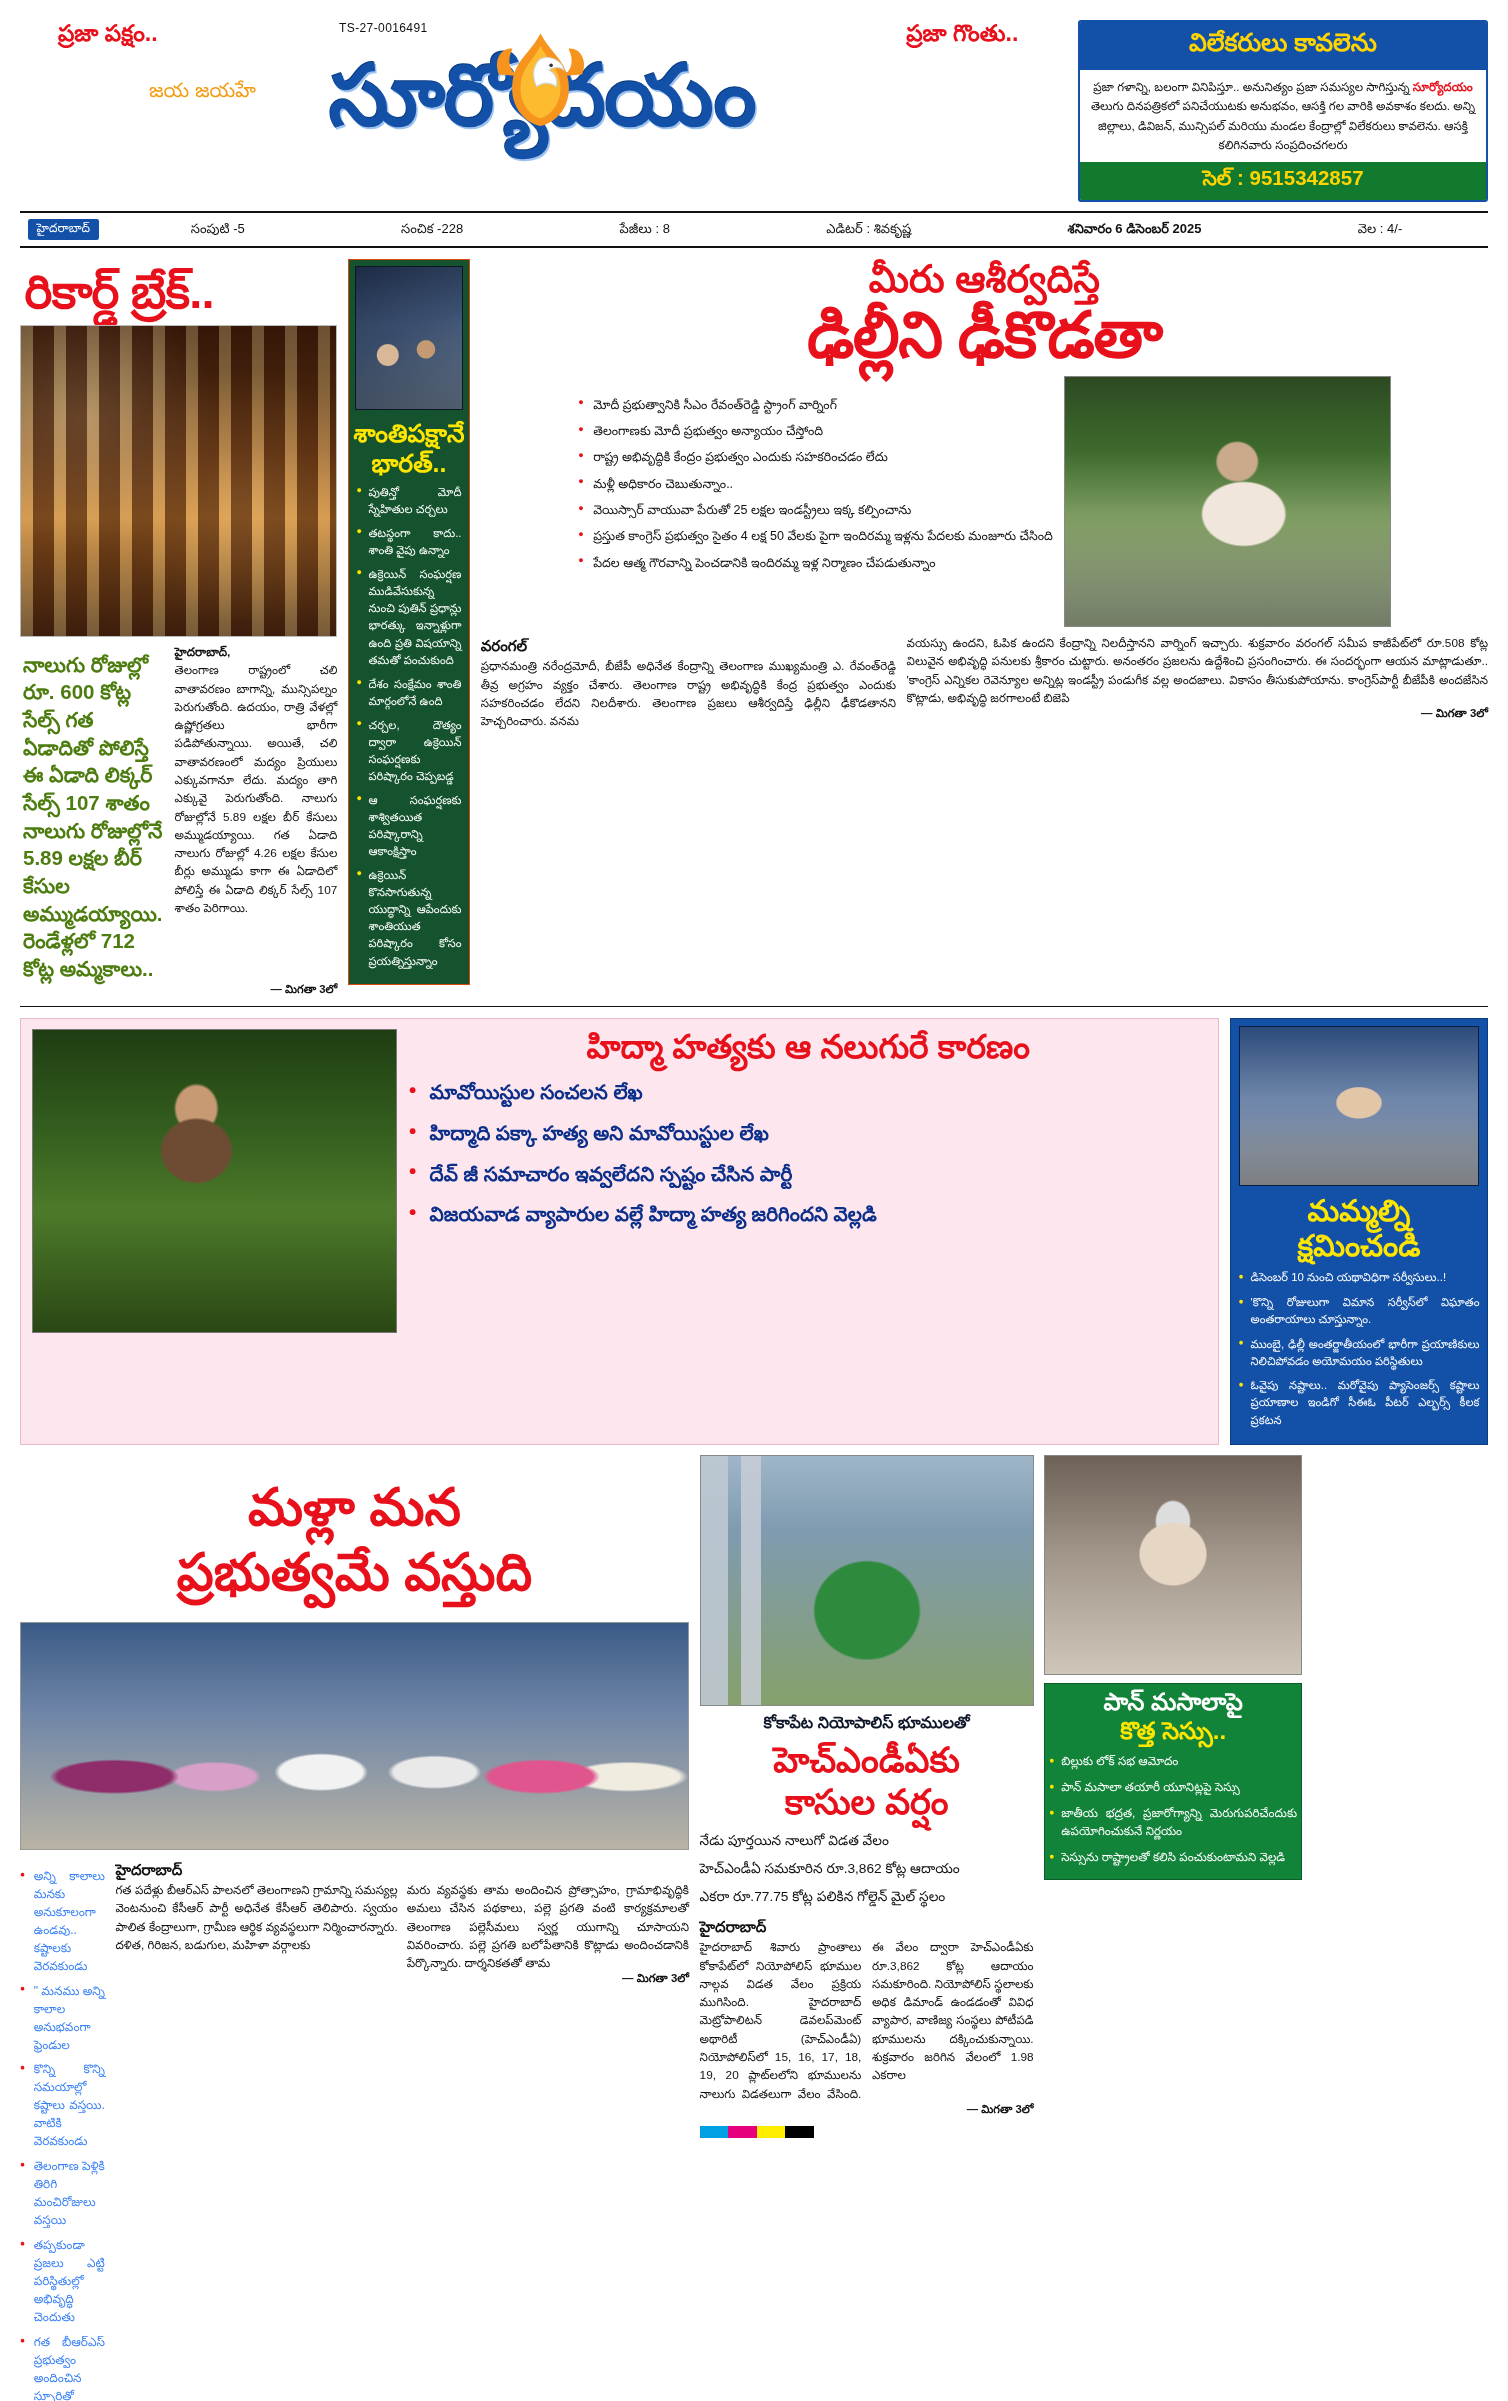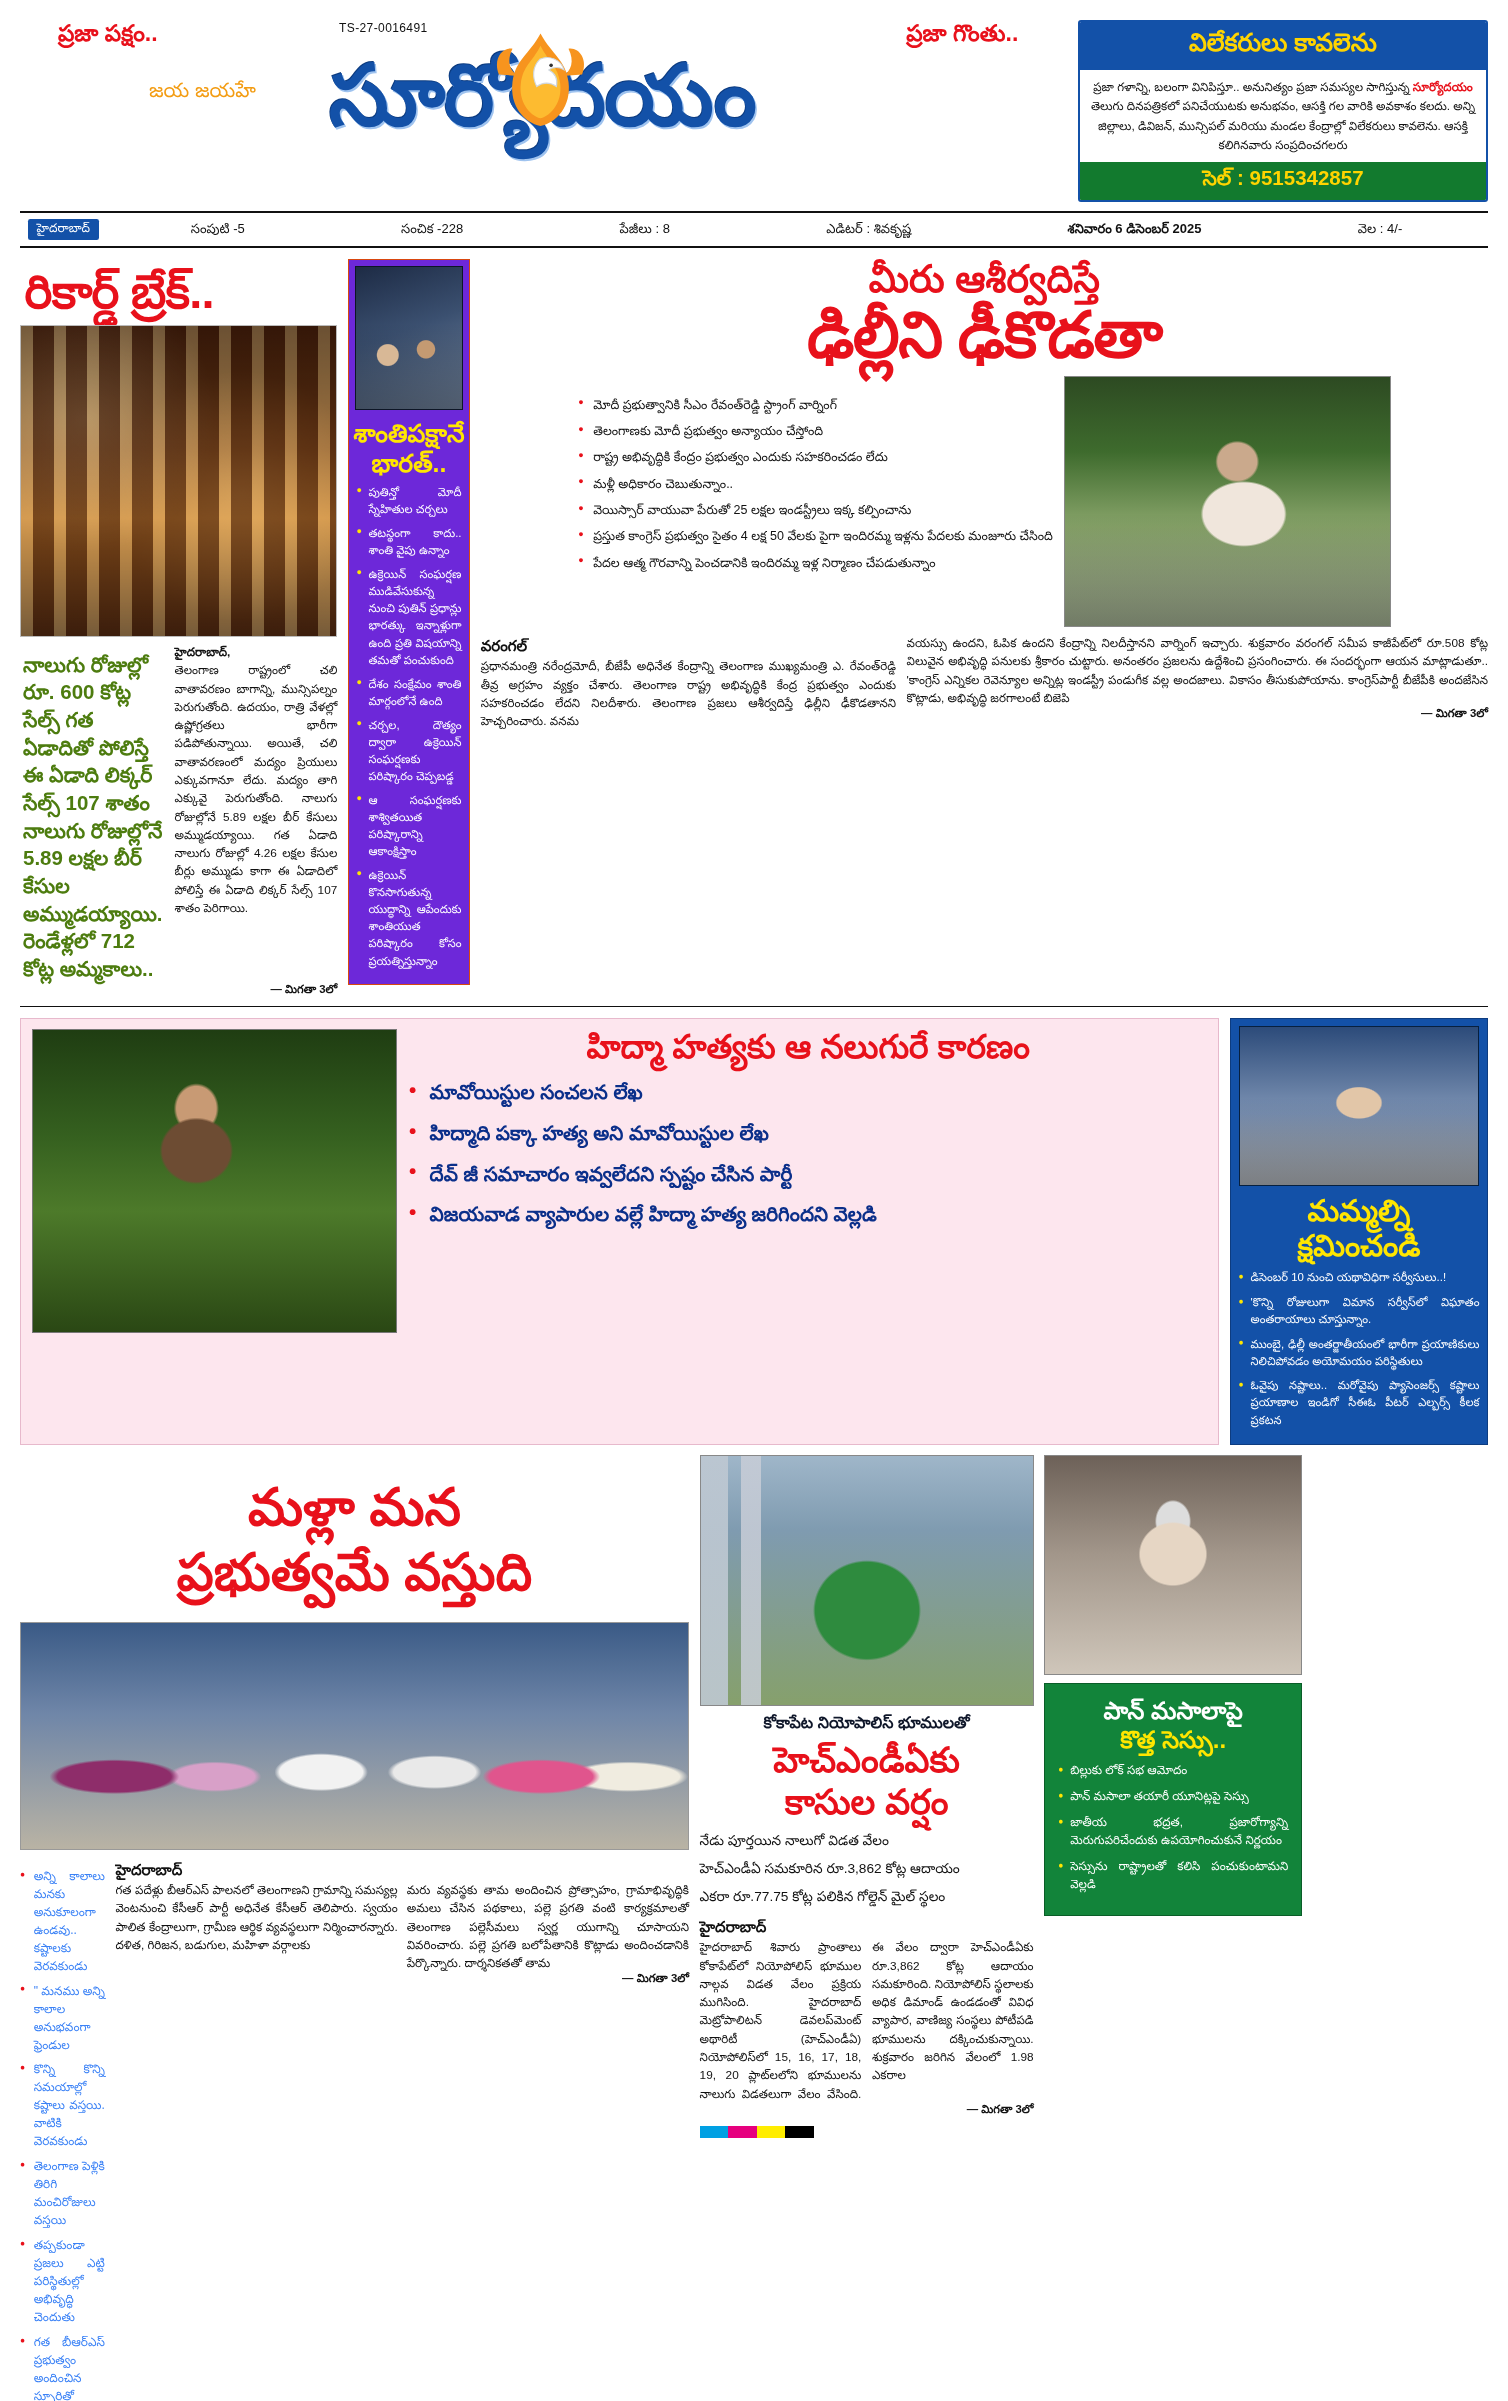--- a/index.html
+++ b/index.html
@@ -67,21 +67,21 @@
       radial-gradient(circle at 20% 30%, rgba(255,240,200,.35), transparent 40%),
       radial-gradient(circle at 70% 55%, rgba(255,200,120,.30), transparent 45%);
   }
   .lede { color: #4d7c0f; font-size: 20.5px; font-weight: bold; line-height: 1.35; padding: 7.6px 3px 0 3px; width: 228px; float: left; }
   .body-text { font-size: 11.8px; line-height: 1.55; color: #111; text-align: justify; }
   .two-sub { display: flex; gap: 9px; margin-top: 6px; }
   .byline { font-size: 11.4px; font-weight: bold; color: #111; }
 
   
   .c2 { width: 205px; }
-  .orange-box { background: #6d28d9; border: 1.5px solid #d9480f; padding: 0 0 7.6px 0; }
+  .orange-box { background: #14532d; border: 1.5px solid #d9480f; padding: 0 0 7.6px 0; }
   .ob-photo { height: 144px; margin: 6px; background:
      linear-gradient(160deg,#1d2b45 0%,#3b5070 45%,#7b8ea8 100%); position: relative; overflow: hidden; border: 0.8px solid #0d1626;}
   .ob-photo::after{content:"";position:absolute;inset:0;
     background:radial-gradient(circle at 30% 62%, #d8b896 9%, transparent 10%),
                radial-gradient(circle at 66% 58%, #c49a72 8%, transparent 9%),
                linear-gradient(0deg, rgba(0,0,0,.35), transparent 60%);}
   .ob-title { color: #ffe600; font-size: 25px; font-weight: bold; text-align: center; line-height: 1.18; padding: 3px 4.6px 6px; }
   .ob-list { list-style: none; padding: 0 7.6px; }
   .ob-list li { color: #fff; font-size: 11.4px; line-height: 1.5; margin-bottom: 6.8px; padding-left: 12px; position: relative; text-align: justify; }
   .ob-list li::before { content: "●"; position: absolute; left: 0; top: 0; color: #ffe600; font-size: 9px; }
@@ -150,21 +150,21 @@
       radial-gradient(ellipse at 50% 62%, #d24b3a 10%, transparent 11%);}
   .hmda-kick { font-size: 16px; font-weight: bold; color: #0f172a; text-align: center; margin-top: 7.6px; }
   .hmda-title { color: #e8111b; font-size: 35px; font-weight: bold; text-align: center; line-height: 1.2; margin-top: 3px; }
   .hmda-sub { font-size: 13.7px; line-height: 1.5; color: #111; margin-top: 7.6px; }
 
   .c-far { width: 258px; }
   .nirmala-photo { width: 100%; height: 220px; border: 0.8px solid #888; background: linear-gradient(180deg,#6d6158 0%, #a2968a 45%, #cfc6ba 100%); position: relative; overflow: hidden;}
   .nirmala-photo::after{content:"";position:absolute;inset:0;
     background: radial-gradient(ellipse at 50% 45%, #e6d6c4 18%, transparent 19%),
       radial-gradient(ellipse at 50% 30%, #ddd 9%, transparent 10%);}
-  .green-box { background: #12843a; border: 0.8px solid #0a5d28; padding: 13px; margin-top: 7.6px; }
+  .green-box { background: #12843a; border: 0.8px solid #0a5d28; padding: 4px; margin-top: 7.6px; }
   .gb-title { color: #ffe600; font-size: 24px; font-weight: bold; text-align: center; line-height: 1.2; }
   .gb-title .w { color: #fff; }
   .gb-list { list-style: none; margin-top: 7.6px; }
   .gb-list li { color: #fff; font-size: 11.8px; line-height: 1.5; margin-bottom: 8.4px; padding-left: 12px; position: relative; text-align: justify; }
   .gb-list li::before { content: "●"; position: absolute; left: 0; top: 0.8px; color: #ffe600; font-size: 8.4px; }
 
   .cmyk { display: flex; gap: 0; height: 12px; width: 114px; margin-top: 7.6px; }
   .cmyk i { flex: 1 1 auto; display: block; }
   .c2cols { column-count: 2; column-gap: 10.6px; }
   .hr-black { border: 0; border-top: 1.5px solid #111; margin: 7.6px 0; }

